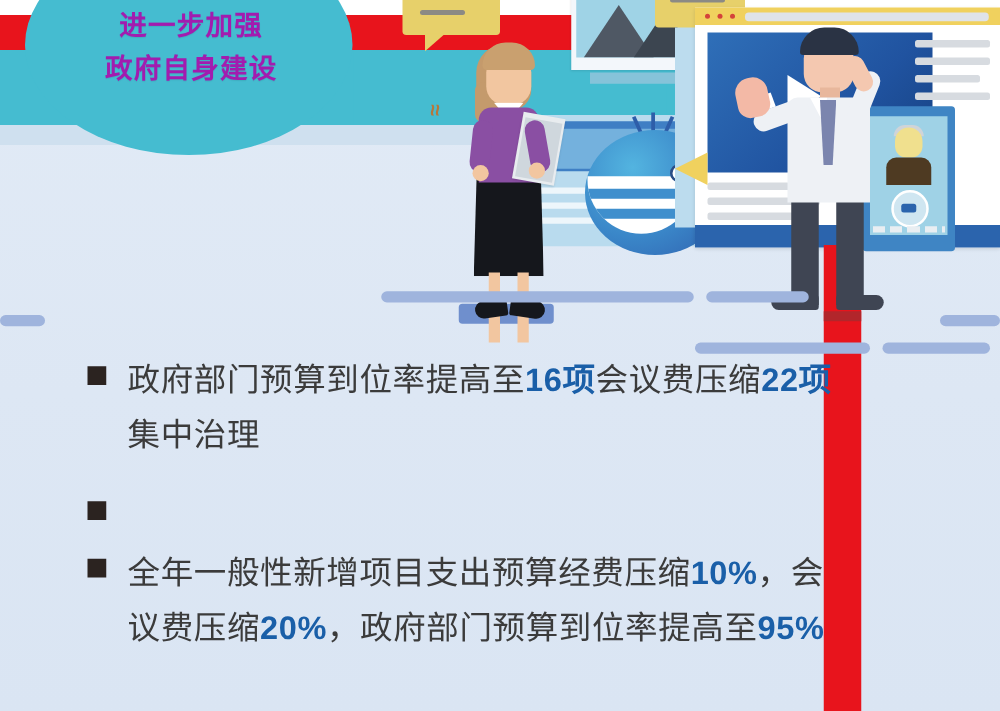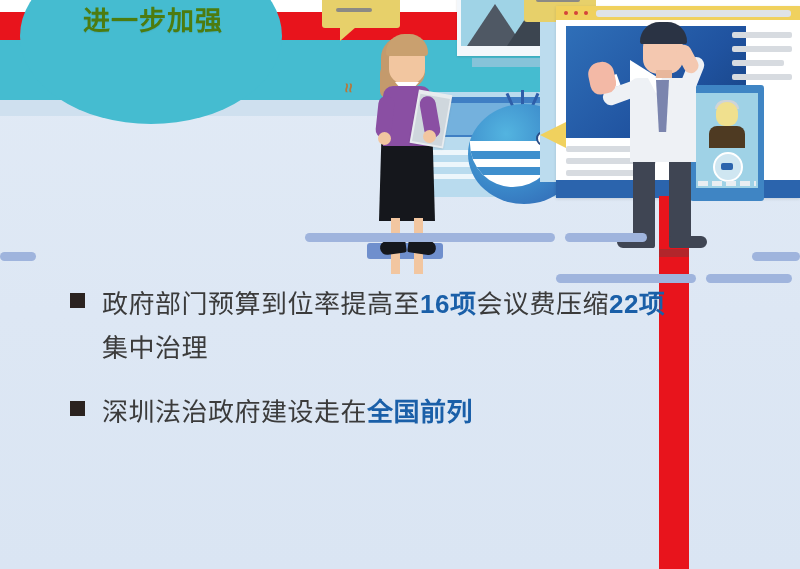--- a/index.html
+++ b/index.html
@@ -50,22 +50,22 @@
     left: 20px; top: -52px;
     width: 262px; height: 176px;
     background: #45bcd0;
     border-radius: 50% / 50%;
   }
   .hero-title {
     position: absolute;
     left: 38px; top: 4px;
     width: 230px;
     text-align: center;
-    color: #4d7c0f;
-    font-size: 27px;
+    color: #a21caf;
+    font-size: 22px;
     font-weight: bold;
     line-height: 34px;
     letter-spacing: 1px;
     text-shadow: 0 1px 1px rgba(0,0,0,0.08);
   }
 
   
   .red-stripe {
     position: absolute;
     left: 659px; top: 196px;
@@ -552,26 +552,30 @@
   <div class="floor-bar" style="left:305px; top:233px; width:250px;"></div>
   <div class="floor-bar" style="left:565px; top:233px; width:82px;"></div>
   <div class="floor-bar" style="left:752px; top:252px; width:48px;"></div>
   <div class="floor-bar" style="left:556px; top:274px; width:140px;"></div>
   <div class="floor-bar" style="left:706px; top:274px; width:86px;"></div>
   <div class="floor-bar" style="left:0px; top:252px; width:36px;"></div>
 
   <div class="hero-circle"></div>
   <div class="hero-title">
     <div>进一步加强</div>
+    <div>政府自身建设</div>
   </div>
 
   <div class="bullets" id="bullet-list">
       <div class="bullet-row">
         <span class="marker"></span>
         <div class="btext"><span>政府部门预算到位率提高至</span><span class="hl">16项</span><span>会议费压缩</span><span class="hl">22项</span><span>集中治理</span></div>
       </div>
       <div class="bullet-row">
         <span class="marker"></span>
-        <div class="btext"><span>深圳法治政府建设走在</span><span class="hl">全国前列</span></div>
+      </div>
+      <div class="bullet-row">
+        <span class="marker"></span>
+        <div class="btext"><span>全年一般性新增项目支出预算经费压缩</span><span class="hl">10%</span><span>，会议费压缩</span><span class="hl">20%</span><span>，政府部门预算到位率提高至</span><span class="hl">95%</span></div>
       </div>
     </div>
 
 </div>
 
 </body></html>

